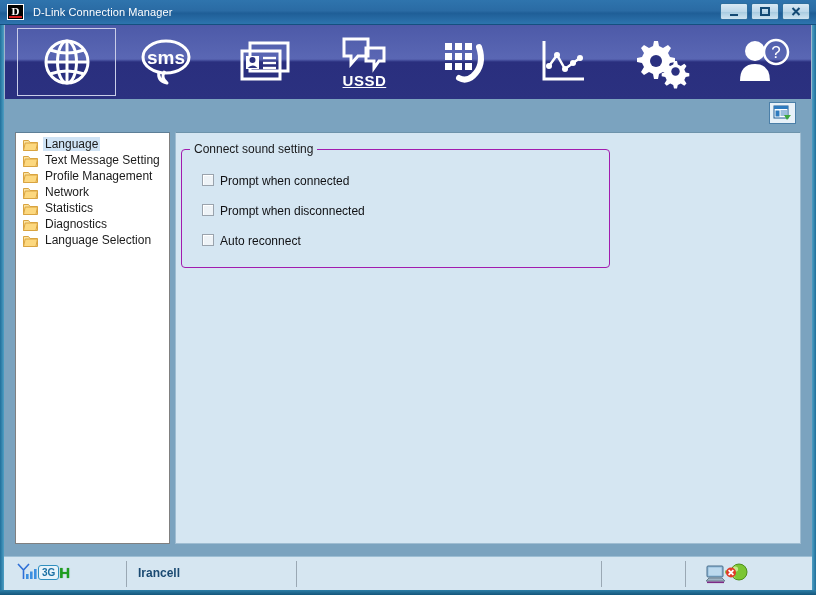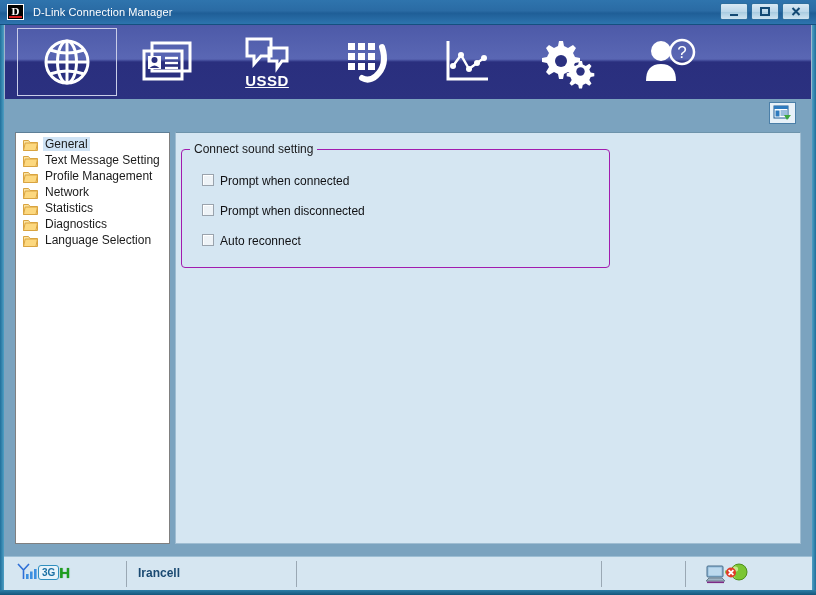--- a/index.html
+++ b/index.html
@@ -280,20 +280,27 @@
             <circle cx="29" cy="29" r="21"></circle>
             <ellipse cx="29" cy="29" rx="9.5" ry="21"></ellipse>
             <line x1="8" y1="29" x2="50" y2="29"></line>
             <path d="M12 17 Q29 23 46 17"></path>
             <path d="M12 41 Q29 35 46 41"></path>
             <line x1="29" y1="8" x2="29" y2="50"></line>
           </g>
         </svg>
       </div>
 
+      <div class="tb-item">
+        <svg width="62" height="58" viewBox="0 0 62 58">
+          <ellipse cx="31" cy="24" rx="23" ry="16" fill="none" stroke="#ffffff" stroke-width="3"></ellipse>
+          <path d="M24 38 Q22 48 32 50 Q25 45 30 38" fill="none" stroke="#ffffff" stroke-width="3" stroke-linejoin="round"></path>
+          <text x="31" y="31" font-family="'Liberation Sans',sans-serif" font-size="19" font-weight="bold" fill="#ffffff" text-anchor="middle">sms</text>
+        </svg>
+      </div>
 
       <div class="tb-item">
         <svg width="62" height="58" viewBox="0 0 62 58">
           <g fill="none" stroke="#ffffff" stroke-width="3">
             <rect x="16" y="10" width="38" height="28"></rect>
             <path d="M8 18 h38 v28 h-38 z"></path>
           </g>
           <rect x="12" y="23" width="13" height="13" fill="#ffffff"></rect>
           <circle cx="18.5" cy="27" r="3" fill="#2b3180"></circle>
           <path d="M13.5 35 q5-5 10 0 z" fill="#2b3180"></path>
@@ -387,21 +394,21 @@
       </svg>
     </div>
 
     <div id="tree-panel">
 
       <div class="tree-item selected">
         <svg class="folder-ico" width="15" height="13" viewBox="0 0 15 13">
           <path d="M0.5 2.5 h5 l1.6 2 h7.4 v8 h-14 z" fill="#fbe3a0" stroke="#d9a441"></path>
           <path d="M2.2 5 h12.3 l-1.6 7.5 h-12.4 z" fill="#fcd87f" stroke="#d9a441"></path>
         </svg>
-        <span class="label">General</span>
+        <span class="label">Language</span>
       </div>
 
       <div class="tree-item">
         <svg class="folder-ico" width="15" height="13" viewBox="0 0 15 13">
           <path d="M0.5 2.5 h5 l1.6 2 h7.4 v8 h-14 z" fill="#fbe3a0" stroke="#d9a441"></path>
           <path d="M2.2 5 h12.3 l-1.6 7.5 h-12.4 z" fill="#fcd87f" stroke="#d9a441"></path>
         </svg>
         <span class="label">Text Message Setting</span>
       </div>
 

